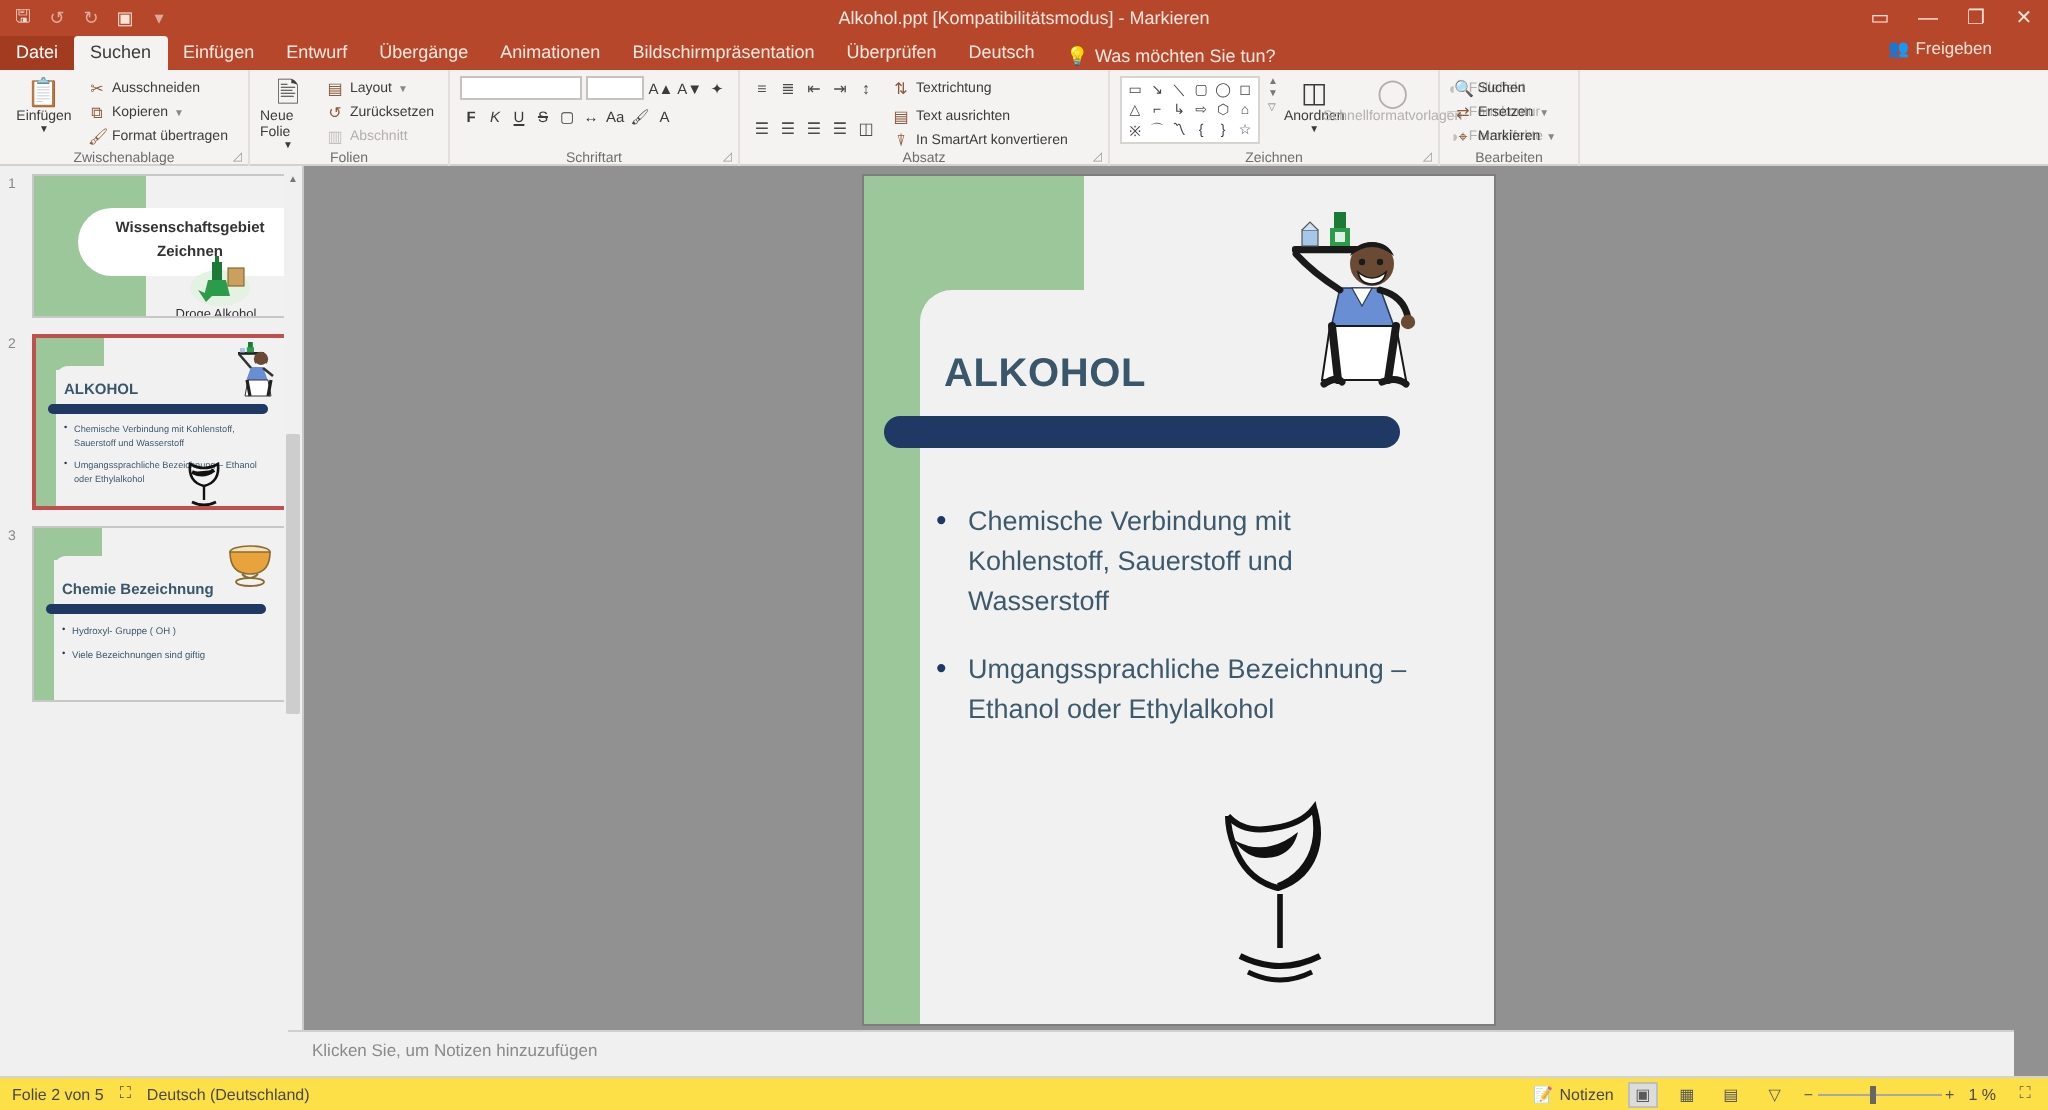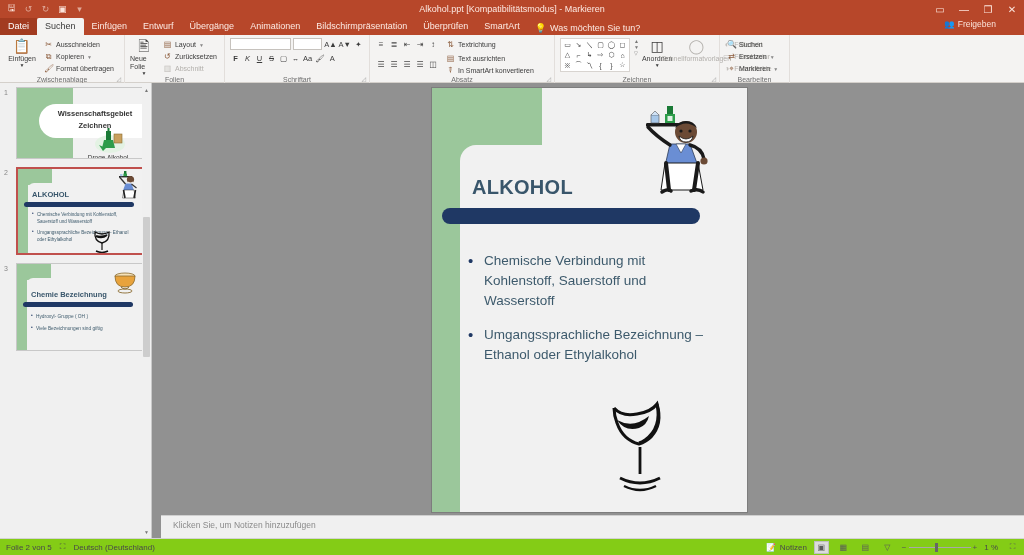--- a/index.html
+++ b/index.html
@@ -183,29 +183,29 @@
     position: absolute; left: 36px; top: 163px; width: 250px;
     color: #3d5a6c; font-size: 13.5px; line-height: 1.48;
   }
   .slide .bullet { position: relative; padding-left: 16px; margin-bottom: 14px; }
   .slide .bullet::before {
     content: "\2022"; position: absolute; left: 0; top: -1px;
     color: #1f3864; font-size: 15px;
   }
 
   .notes-pane {
-    position: absolute; left: 161px; top: 432px; width: 863px; height: 23px;
+    position: absolute; left: 144px; top: 432px; width: 863px; height: 23px;
     background: #f0f0f0; border-top: 1px solid #cfcfcf;
     font-size: 8.5px; color: #8a8a8a; padding: 4px 12px;
   }
 
   
   .statusbar {
     position: absolute; bottom: 0; left: 0; width: 1024px; height: 17px;
-    background: #84cc16; border-top: 1px solid #d3d3d3;
+    background: #fde047; border-top: 1px solid #d3d3d3;
     display: flex; align-items: center; font-size: 8px; color: #494949;
   }
   .sb-left { display: flex; align-items: center; gap: 8px; padding-left: 6px; }
   .sb-right {
     position: absolute; right: 4px; display: flex; align-items: center; gap: 7px;
   }
   .sb-item { display: flex; align-items: center; gap: 3px; white-space: nowrap; }
   .viewbtn {
     width: 15px; height: 13px; display: flex; align-items: center; justify-content: center;
     font-size: 8px; color: #5a5a5a;
@@ -244,21 +244,21 @@
 
 <div class="ribbon-tabs">
   <div class="tab file">Datei</div>
   <div class="tab active">Suchen</div>
   <div class="tab">Einfügen</div>
   <div class="tab">Entwurf</div>
   <div class="tab">Übergänge</div>
   <div class="tab">Animationen</div>
   <div class="tab">Bildschirmpräsentation</div>
   <div class="tab">Überprüfen</div>
-  <div class="tab">SmartArt</div>
+  <div class="tab">Deutsch</div>
   <div class="tellme">
     <span class="bulb">💡</span>
     <span>Was möchten Sie tun?</span>
   </div>
   <div class="share-btn">
     <span>👥</span>
     <span>Freigeben</span>
   </div>
 </div>
 

